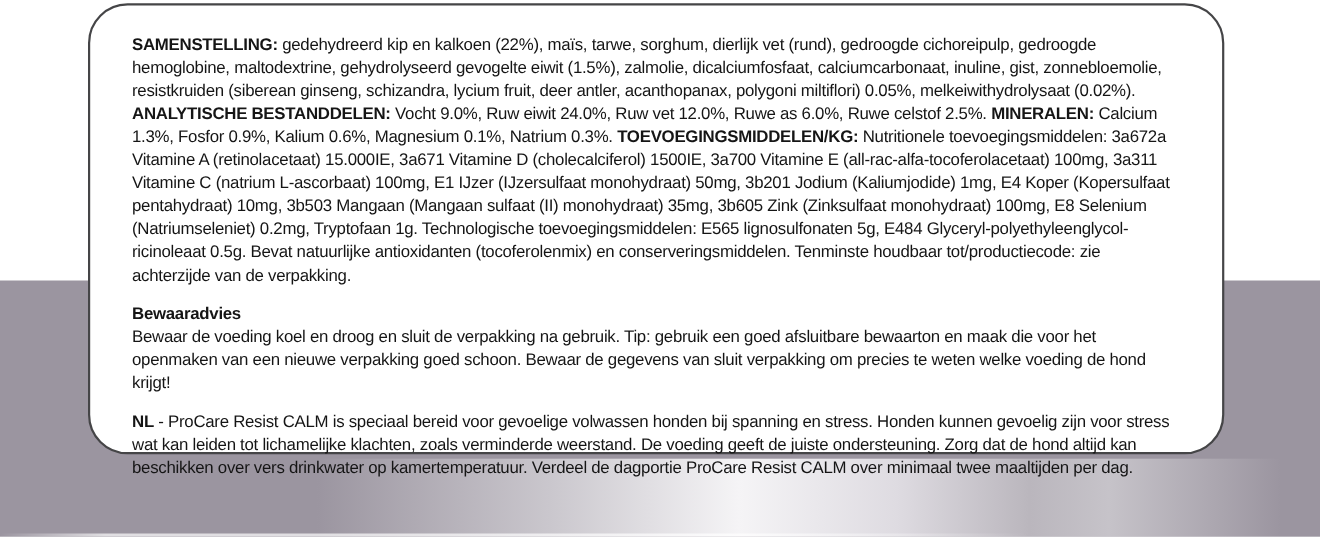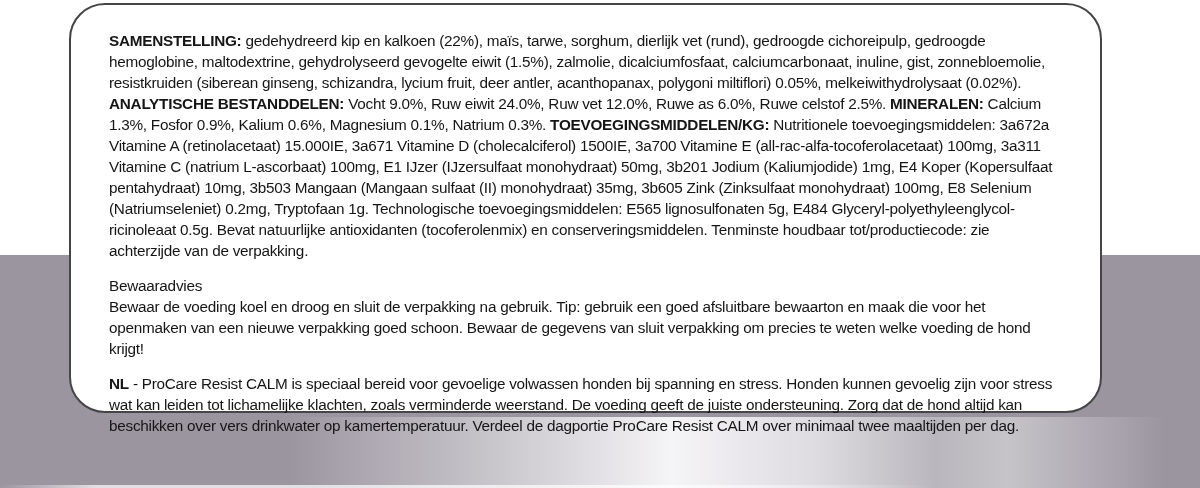--- a/index.html
+++ b/index.html
@@ -28,21 +28,21 @@
   .bg-bottom-strip {
     position: absolute;
     left: 0; right: 0; bottom: 0;
     height: 3px;
     background: linear-gradient(90deg,
       rgba(255,255,255,0) 0%, rgba(255,255,255,.7) 8%,
       rgba(255,255,255,.7) 55%, rgba(255,255,255,0) 78%);
   }
   .card {
     position: absolute;
-    left: 69px;
+    left: 80px;
     top: 3px;
     width: 1033px;
     height: 410px;
     box-sizing: border-box;
     background: var(--card-bg, #ffffff);
     border: 2px solid var(--card-border, #454547);
     border-radius: 36px;
     padding: 25px 36px 0 38px;
     color: var(--text, #151515);
   }
@@ -52,21 +52,21 @@
     line-height: 21px;
     letter-spacing: -0.25px;
     color: var(--text, #151515);
   }
   .para .b { font-weight: bold; }
   .block-heading {
     margin: 14px 0 0 0;
     font-size: 15.3px;
     line-height: 21px;
     letter-spacing: -0.25px;
-    font-weight: normal;
+    font-weight: bold;
   }
   .nl-para { margin-top: 14px; }
 </style>
 </head>
 <body>
 
 <div class="canvas" style="--bg-top: #ffffff; --bg-gray: #9b95a0; --card-bg: #ffffff; --card-border: #454547; --text: #151515;">
   <div class="bg-gray"></div>
   <div class="bg-sheen"></div>
   <div class="bg-bottom-strip"></div>

